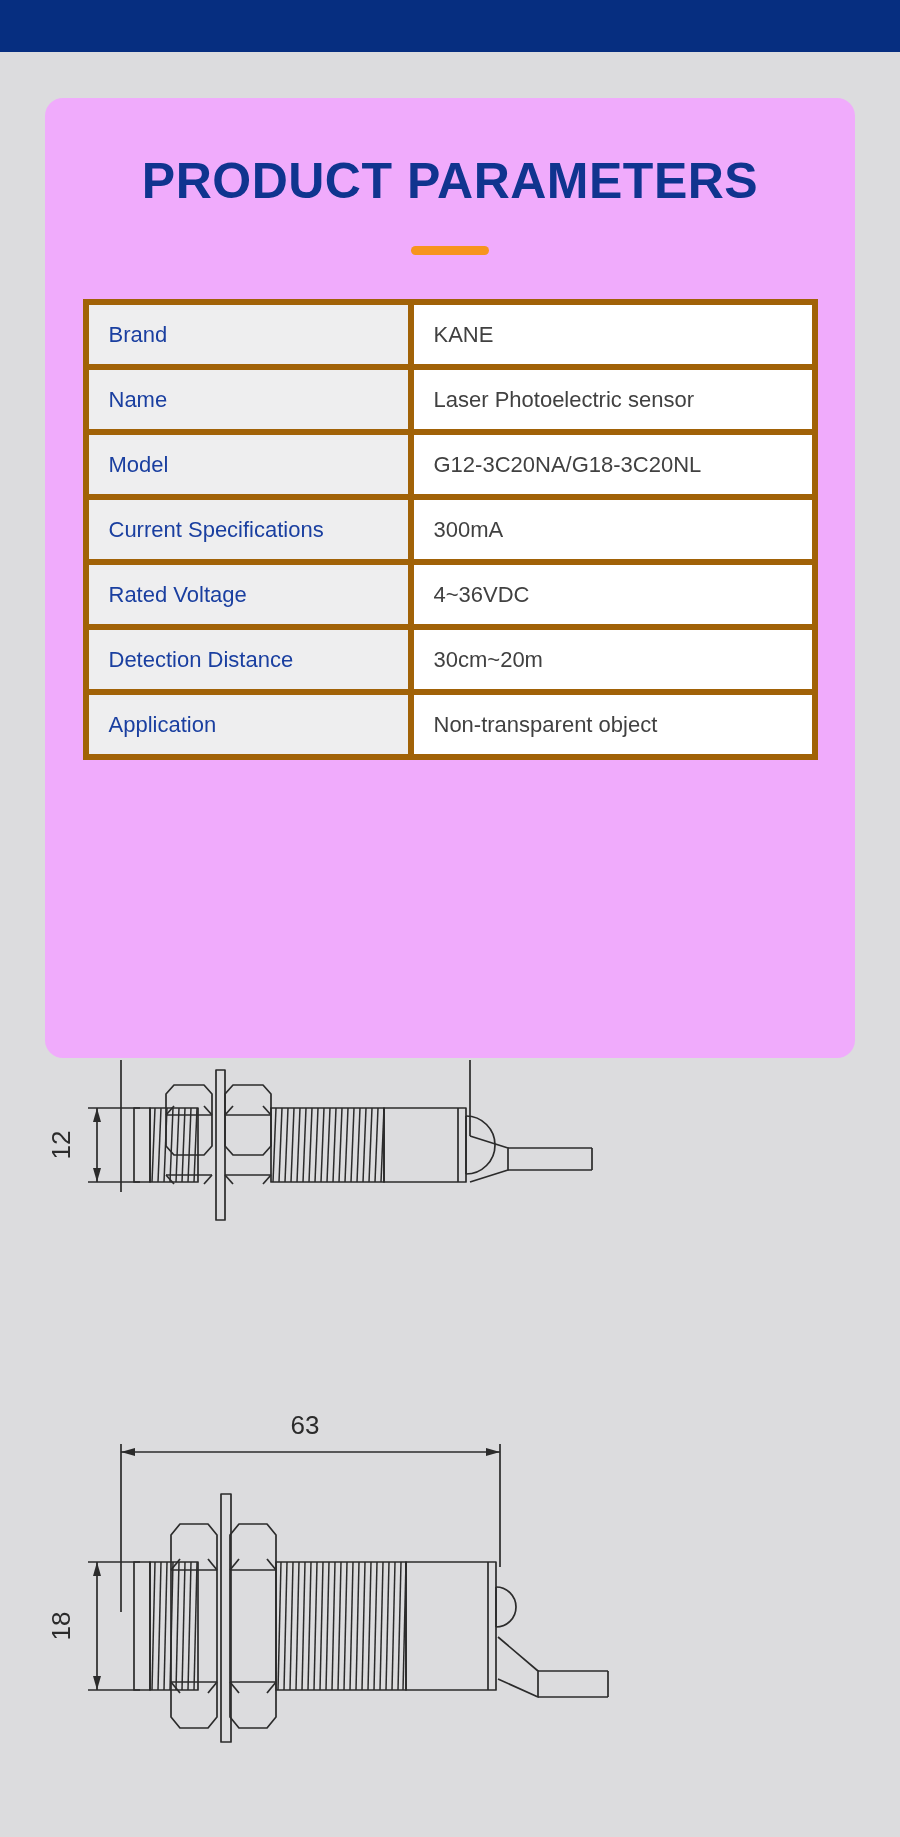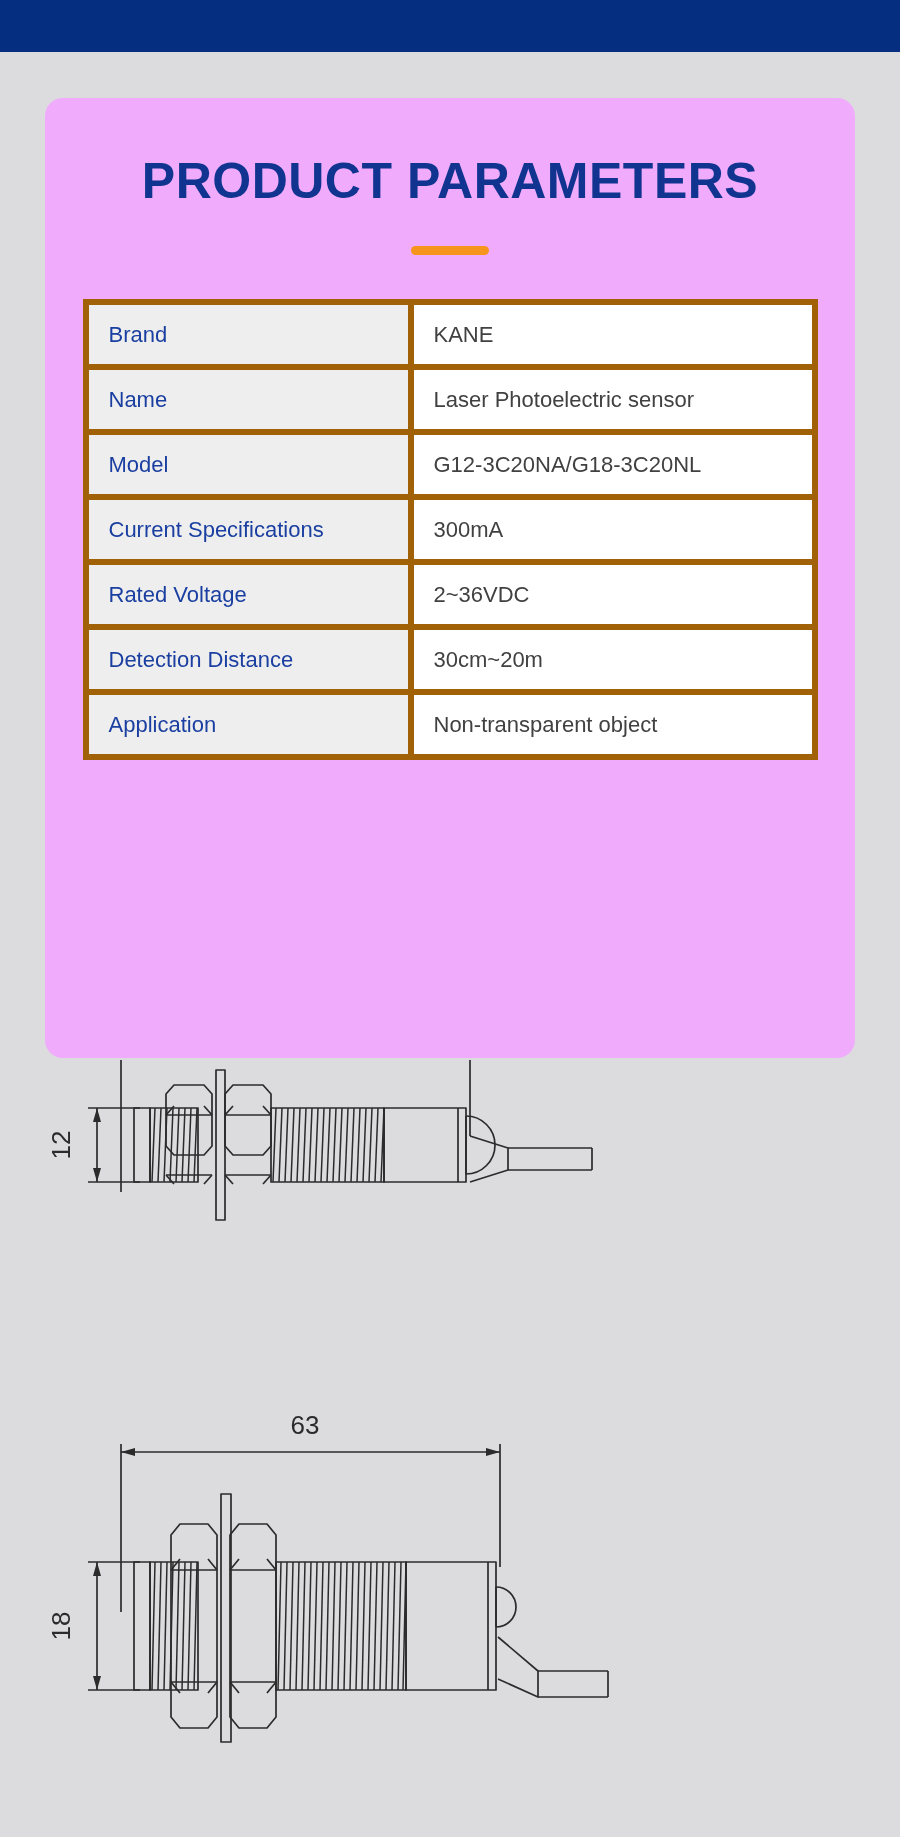--- a/index.html
+++ b/index.html
@@ -124,21 +124,21 @@
         <tr>
           <td class="k">Model</td>
           <td class="v">G12-3C20NA/G18-3C20NL</td>
         </tr>
         <tr>
           <td class="k">Current Specifications</td>
           <td class="v">300mA</td>
         </tr>
         <tr>
           <td class="k">Rated Voltage</td>
-          <td class="v">2~36VDC</td>
+          <td class="v">4~36VDC</td>
         </tr>
         <tr>
           <td class="k">Detection Distance</td>
           <td class="v">30cm~20m</td>
         </tr>
         <tr>
           <td class="k">Application</td>
           <td class="v">Non-transparent object</td>
         </tr>
       </tbody>

